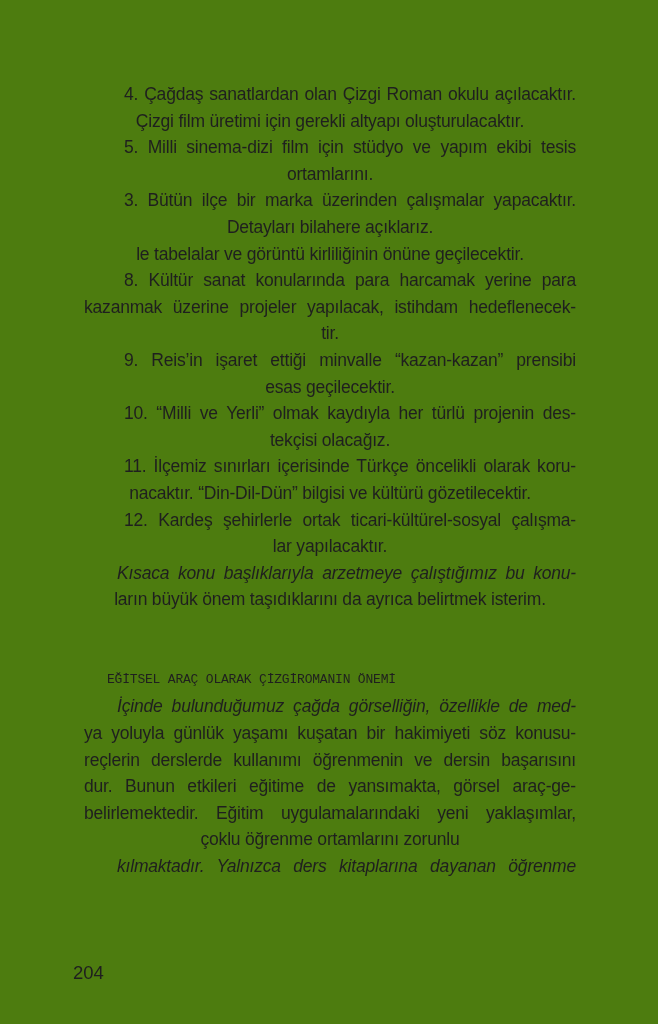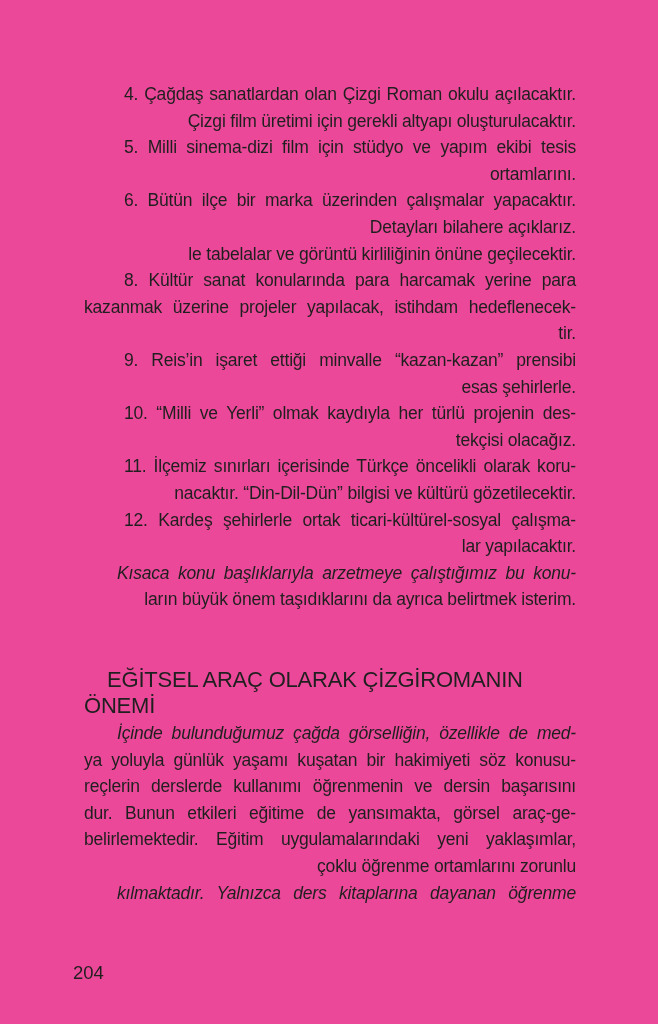--- a/index.html
+++ b/index.html
@@ -11,61 +11,62 @@
     height: 1024px;
     position: relative;
     background: #ffffff;
     font-family: "Liberation Sans", sans-serif;
     color: #1f1f1f;
     overflow: hidden;
   }
   .page {
     position: absolute;
     inset: 0;
-    background: #ec4899;
+    background: #4d7c0f;
   }
   .text-block {
     position: absolute;
     left: 84px;
     top: 81px;
     width: 492px;
     font-size: 17.5px;
     line-height: 26.6px;
     letter-spacing: -0.2px;
     color: #1f1f1f;
   }
   .para {
     margin: 0;
     padding: 0;
   }
   .line {
     display: block;
-    text-align: right;
+    text-align: center;
     white-space: normal;
   }
   .line.just {
     text-align: justify;
     text-align-last: justify;
   }
   .line.first {
     text-indent: 33px;
     font-style: italic;
   }
   .line.first-num {
     text-indent: 40px;
   }
   .section-heading {
     display: block;
     margin: 0;
     margin-top: 54px;
-    font-size: 22px;
+    font-size: 13px;
     line-height: 26.6px;
     font-weight: normal;
     text-indent: 23px;
     color: #1f1f1f;
+    font-family: Liberation Mono, monospace;
   }
   .folio {
     position: absolute;
     left: 73px;
     top: 960px;
     font-size: 18.5px;
     line-height: 26px;
     color: #1f1f1f;
   }
 </style>
@@ -79,37 +80,37 @@
       <span class="line first-num just">4. Çağdaş sanatlardan olan Çizgi Roman okulu açılacaktır.</span>
       <span class="line">Çizgi film üretimi için gerekli altyapı oluşturulacaktır.</span>
     </p>
 
     <p class="para">
       <span class="line first-num just">5. Milli sinema-dizi film için stüdyo ve yapım ekibi tesis</span>
       <span class="line">ortamlarını.</span>
     </p>
 
     <p class="para">
-      <span class="line first-num just">6. Bütün ilçe bir marka üzerinden çalışmalar yapacaktır.</span>
+      <span class="line first-num just">3. Bütün ilçe bir marka üzerinden çalışmalar yapacaktır.</span>
       <span class="line">Detayları bilahere açıklarız.</span>
     </p>
 
     <p class="para">
       <span class="line">le tabelalar ve görüntü kirliliğinin önüne geçilecektir.</span>
     </p>
 
     <p class="para">
       <span class="line first-num just">8. Kültür sanat konularında para harcamak yerine para</span>
       <span class="line just">kazanmak üzerine projeler yapılacak, istihdam hedeflenecek-</span>
       <span class="line">tir.</span>
     </p>
 
     <p class="para">
       <span class="line first-num just">9. Reis’in işaret ettiği minvalle “kazan-kazan” prensibi</span>
-      <span class="line">esas şehirlerle.</span>
+      <span class="line">esas geçilecektir.</span>
     </p>
 
     <p class="para">
       <span class="line first-num just">10. “Milli ve Yerli” olmak kaydıyla her türlü projenin des-</span>
       <span class="line">tekçisi olacağız.</span>
     </p>
 
     <p class="para">
       <span class="line first-num just">11. İlçemiz sınırları içerisinde Türkçe öncelikli olarak koru-</span>
       <span class="line">nacaktır. “Din-Dil-Dün” bilgisi ve kültürü gözetilecektir.</span>

